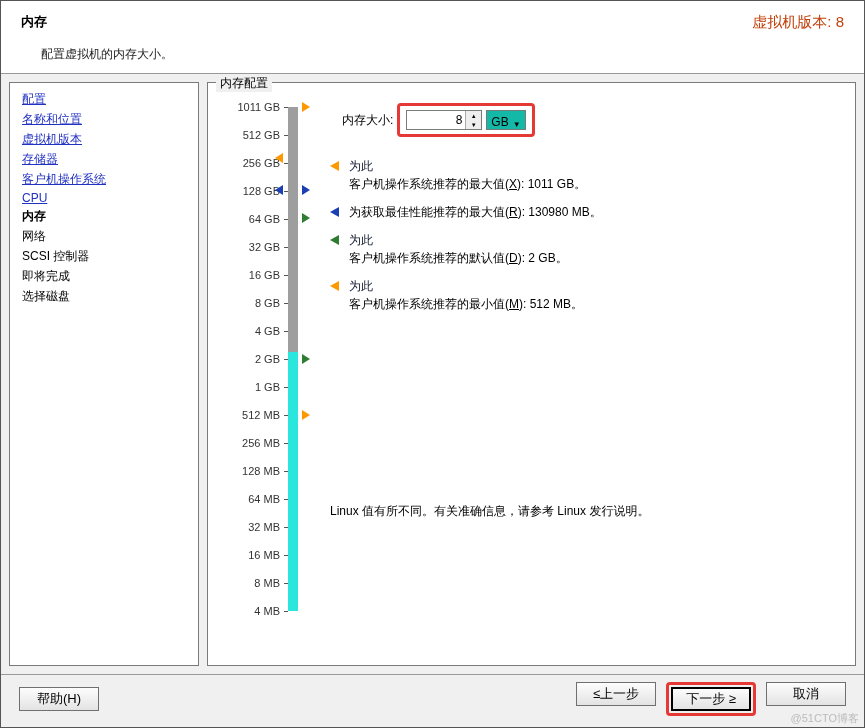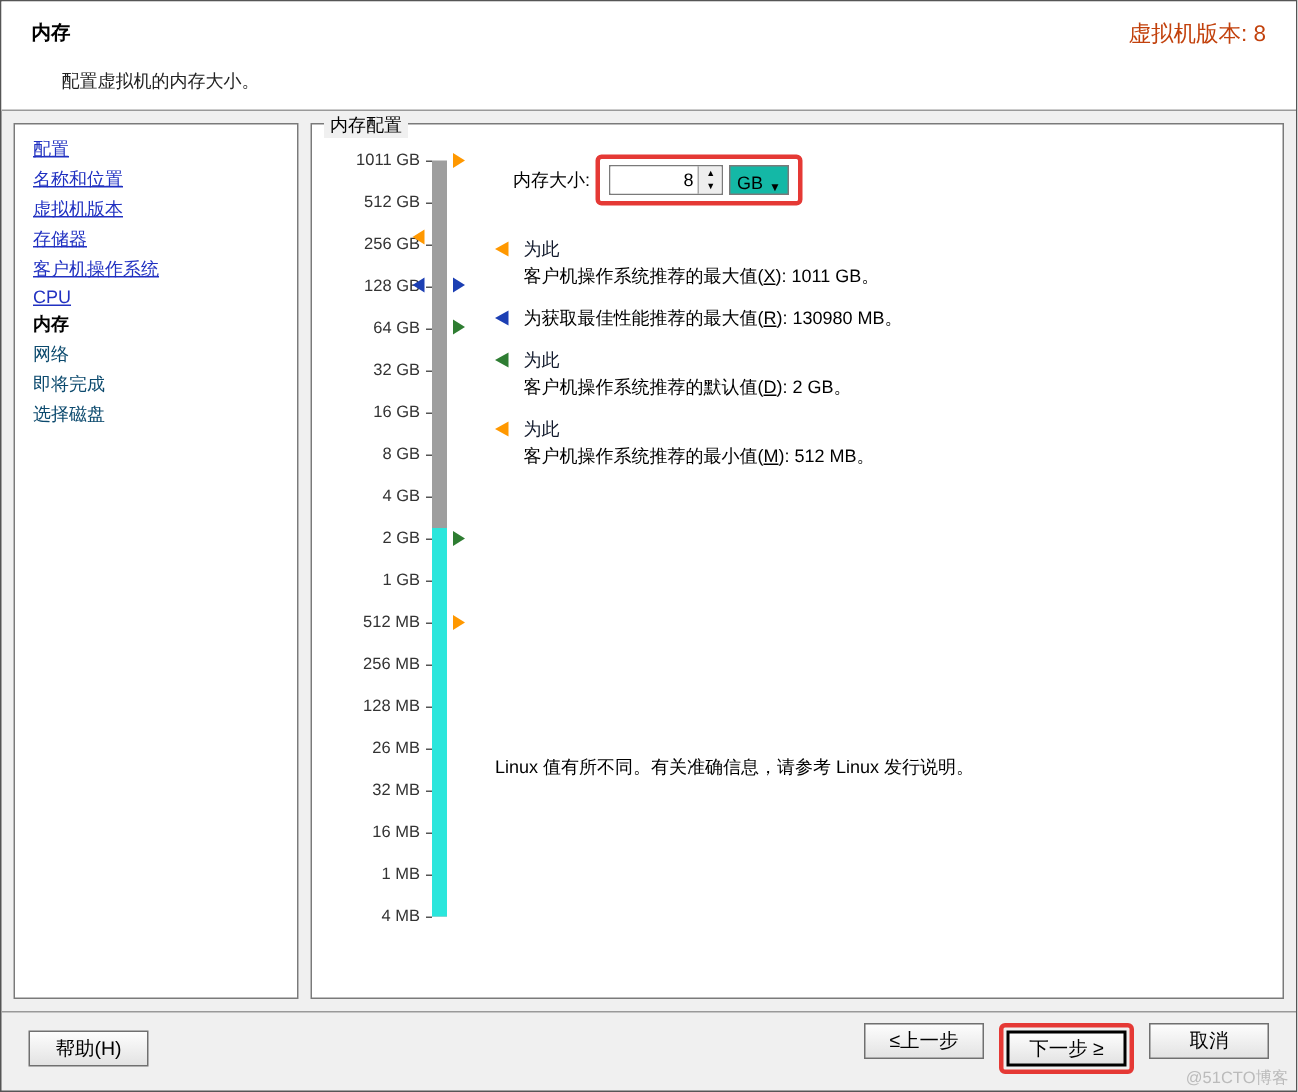--- a/index.html
+++ b/index.html
@@ -18,21 +18,21 @@
     
     .header-section { padding: 12px 20px 10px 20px; background: #fff; border-bottom: 1px solid #999; display: flex; justify-content: space-between; }
     .header-title { font-weight: bold; font-size: 13px; }
     .header-desc { margin-left: 20px; margin-top: 15px; font-size: 12px; color: #222; }
     .vm-version { font-size: 15px; color: #c2410c; }
     
     .body-area { display: flex; height: 600px; padding: 8px; gap: 8px; }
     
     .left-panel { width: 190px; border: 1px solid #7a7a7a; background: #fff; padding: 8px 12px; }
     .nav-link { color: #2131c1; text-decoration: underline; display: block; margin-bottom: 3px; cursor: pointer; font-size: 12px; }
-    .nav-item { color: #0c4a6e; display: block; margin-bottom: 3px; font-size: 12px; }
+    .nav-item { color: #000000; display: block; margin-bottom: 3px; font-size: 12px; }
     .nav-item.current { font-weight: bold; color: #000; }
     
     .right-panel { flex: 1; border: 1px solid #7a7a7a; background: #fff; position: relative; }
     .group-label { position: absolute; top: -8px; left: 8px; background: #f0f0f0; padding: 0 4px; font-size: 12px; z-index: 1; }
     .right-inner { padding: 18px 18px 10px 18px; height: 100%; display: flex; gap: 18px; }
     
     .scale-col { width: 86px; position: relative; }
     .scale-bar { position: absolute; left: 62px; top: 6px; width: 10px; height: 504px; background: #9e9e9e; }
     .scale-fill { position: absolute; left: 62px; top: 251px; width: 10px; height: 259px; background: #2ae6dc; }
     .scale-tick { position: absolute; text-align: right; width: 54px; font-size: 11px; color: #333; }
@@ -83,20 +83,21 @@
   <div class="body-area">
     <div class="left-panel">
       <a class="nav-link">配置</a>
       <a class="nav-link">名称和位置</a>
       <a class="nav-link">虚拟机版本</a>
       <a class="nav-link">存储器</a>
       <a class="nav-link">客户机操作系统</a>
       <a class="nav-link">CPU</a>
       <span class="nav-item current">内存</span>
       <span class="nav-item">网络</span>
+      <span class="nav-item">SCSI 控制器</span>
       <span class="nav-item">即将完成</span>
       <span class="nav-item">选择磁盘</span>
     </div>
 
     <div class="right-panel">
       <div class="group-label">内存配置</div>
       <div class="right-inner">
         <div class="scale-col">
           <div class="scale-bar"></div>
           <div class="scale-fill"></div>
@@ -108,24 +109,24 @@
           <div class="scale-tick" style="top:112px">64 GB</div>
           <div class="scale-tick" style="top:140px">32 GB</div>
           <div class="scale-tick" style="top:168px">16 GB</div>
           <div class="scale-tick" style="top:196px">8 GB</div>
           <div class="scale-tick" style="top:224px">4 GB</div>
           <div class="scale-tick" style="top:252px">2 GB</div>
           <div class="scale-tick" style="top:280px">1 GB</div>
           <div class="scale-tick" style="top:308px">512 MB</div>
           <div class="scale-tick" style="top:336px">256 MB</div>
           <div class="scale-tick" style="top:364px">128 MB</div>
-          <div class="scale-tick" style="top:392px">26 MB</div>
+          <div class="scale-tick" style="top:392px">64 MB</div>
           <div class="scale-tick" style="top:420px">32 MB</div>
           <div class="scale-tick" style="top:448px">16 MB</div>
-          <div class="scale-tick" style="top:476px">1 MB</div>
+          <div class="scale-tick" style="top:476px">8 MB</div>
           <div class="scale-tick" style="top:504px">4 MB</div>
 
           <div class="scale-line" style="top:6px"></div>
             <div class="scale-line" style="top:34px"></div>
             <div class="scale-line" style="top:62px"></div>
             <div class="scale-line" style="top:90px"></div>
             <div class="scale-line" style="top:118px"></div>
             <div class="scale-line" style="top:146px"></div>
             <div class="scale-line" style="top:174px"></div>
             <div class="scale-line" style="top:202px"></div>

